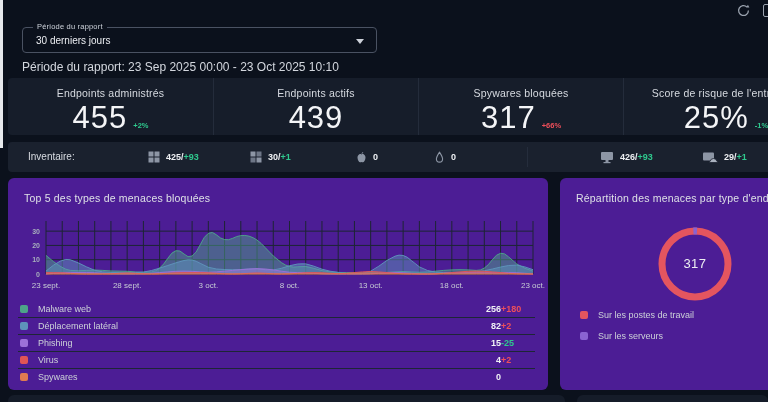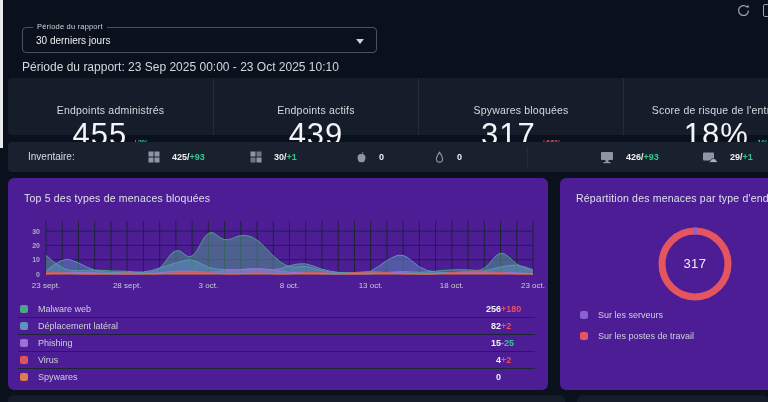--- a/index.html
+++ b/index.html
@@ -30,34 +30,34 @@
   .caret { position:absolute; right:12px; top:11px; width:0; height:0;
     border-left:4px solid transparent; border-right:4px solid transparent; border-top:5px solid #cdd2da; }
 
   .period-text { position:absolute; left:22px; top:60px; font-size:12px; color:#d3d7de; }
 
   
   .stats-panel {
     position:absolute; left:8px; top:78px; width:820px; height:57px;
     background:#161d2a; border-radius:4px; display:flex;
   }
-  .stat-card { width:205px; height:100%; text-align:center; padding-top:26px; cursor:pointer; }
+  .stat-card { width:205px; height:100%; text-align:center; padding-top:9px; cursor:pointer; }
   .stat-card + .stat-card { border-left:1px solid #242c3b; }
   .stat-label { font-size:10.5px; color:#d6dae0; letter-spacing:.2px; }
   .stat-value-row { display:inline-flex; align-items:flex-end; margin-top:1px; }
   .stat-value { font-size:31px; font-weight:300; color:#f4f5f7; letter-spacing:1px; }
   .stat-delta { font-size:7.5px; font-weight:bold; margin-left:6px; transform:translateY(-6px); }
 
   
   .inventory-bar {
     position:absolute; left:8px; top:142px; width:820px; height:30px;
     background:#1a212e; border-radius:4px;
   }
   .inv-label { position:absolute; left:20px; top:0; line-height:30px; font-size:10px; color:#d8dce2; }
-  .inv-item { position:absolute; top:0; height:30px; display:flex; align-items:center; gap:12px; cursor:pointer; }
+  .inv-item { position:absolute; top:0; height:30px; display:flex; align-items:center; gap:6px; cursor:pointer; }
   .inv-text { font-size:9px; font-weight:bold; color:#eef0f3; white-space:nowrap; }
   .inv-divider { position:absolute; left:519px; top:5px; width:1px; height:20px; background:#252d3c; }
 
   
   .panel { position:absolute; background:#4c1d95; border-radius:6px; }
   .threats-panel { left:8px; top:178px; width:540px; height:212px; }
   .dist-panel { left:560px; top:178px; width:270px; height:212px; }
   .panel-title { position:absolute; left:16px; top:14px; font-size:10.5px; color:#dde0e6; letter-spacing:.2px; }
 
   #area-chart { position:absolute; left:10px; top:40px; }
@@ -120,21 +120,21 @@
   <div class="stat-card">
     <div class="stat-label">Spywares bloquées</div>
     <div class="stat-value-row">
       <span class="stat-value">317</span>
       <span class="stat-delta" style="color: rgb(238, 79, 90);">+66%</span>
     </div>
   </div>
   <div class="stat-card">
     <div class="stat-label">Score de risque de l'entreprise</div>
     <div class="stat-value-row">
-      <span class="stat-value">18%</span>
+      <span class="stat-value">25%</span>
       <span class="stat-delta" style="color: rgb(47, 201, 142);">-1%</span>
     </div>
   </div>
 </div>
 
 <div class="inventory-bar">
   <span class="inv-label">Inventaire:</span>
 
   <div class="inv-item" style="left:140px">
     <svg width="12" height="12" viewBox="0 0 12 12">
@@ -294,24 +294,24 @@
   <div class="panel-title">Répartition des menaces par type d'endpoint</div>
   <div id="donut-wrap">
     <svg id="donut" width="140" height="120">
         <circle cx="70" cy="60" r="33" fill="none" stroke="#e4555f" stroke-width="7"></circle>
         <circle cx="70" cy="60" r="33" fill="none" stroke="#8a63d2" stroke-width="7" stroke-dasharray="4 203.34511513692635" stroke-dashoffset="2" transform="rotate(-90 70 60)"></circle>
       </svg>
     <div class="donut-center">317</div>
   </div>
   <div class="dist-legend">
     <div class="dist-legend-row">
+      <span class="swatch" style="background: rgb(228, 85, 95);"></span>
+      <span class="dist-legend-label">Sur les postes de travail</span>
+    </div>
+    <div class="dist-legend-row">
       <span class="swatch" style="background: rgb(138, 99, 210);"></span>
       <span class="dist-legend-label">Sur les serveurs</span>
     </div>
-    <div class="dist-legend-row">
-      <span class="swatch" style="background: rgb(228, 85, 95);"></span>
-      <span class="dist-legend-label">Sur les postes de travail</span>
-    </div>
   </div>
 </div>
 
 <div class="stub stub-left"></div>
 <div class="stub stub-right"></div>
 
 </body></html>

